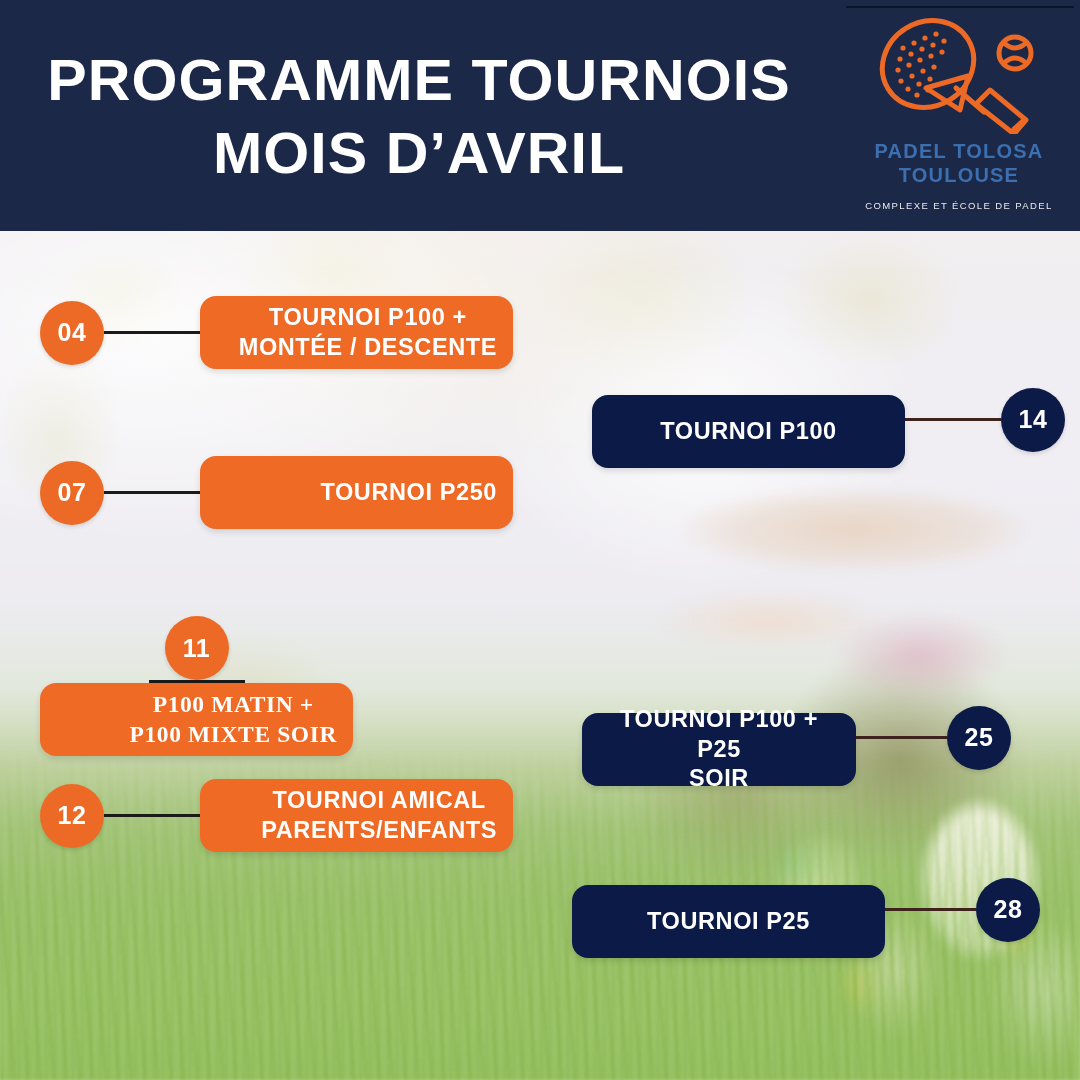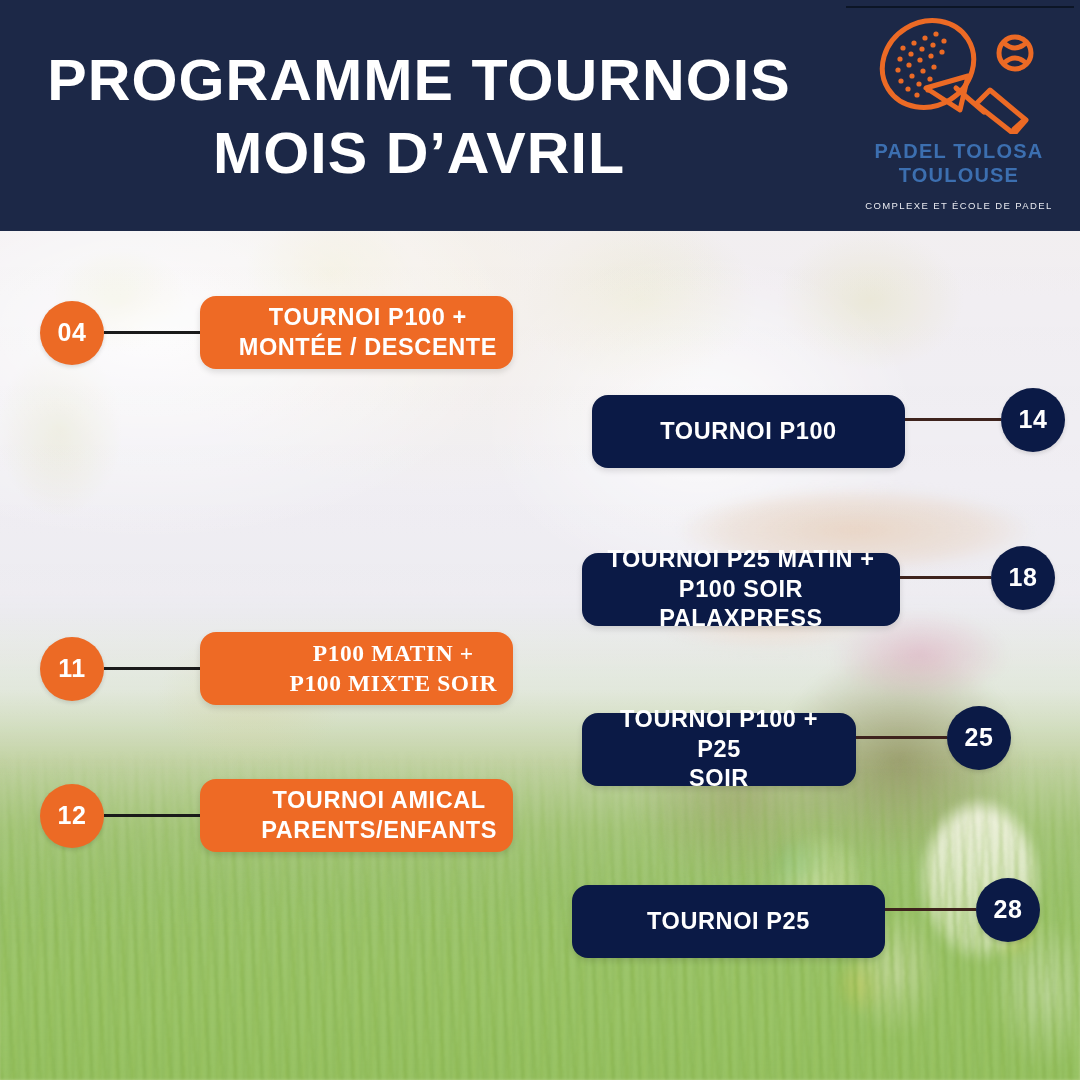--- a/index.html
+++ b/index.html
@@ -228,22 +228,29 @@
     <div class="badge orange">04</div>
     <div class="connector dark" style="width:96px;"></div>
     <div class="card orange" style="width:313px;height:73px;">
       <div>
         <span>TOURNOI P100 +</span><br>
         <span>MONTÉE / DESCENTE</span>
       </div>
     </div>
   </div>
 
-
-  <div class="row left" style="left:40px; top:632px;">
+  <div class="row left" style="left:40px; top:456px;">
+    <div class="badge orange">07</div>
+    <div class="connector dark" style="width:96px;"></div>
+    <div class="card orange" style="width:313px;height:73px;">
+      <div><span>TOURNOI P250</span></div>
+    </div>
+  </div>
+
+  <div class="row left" style="left:40px; top:616px;flex-direction:column;">
     <div class="badge orange">11</div>
     <div class="connector dark" style="width:96px;"></div>
     <div class="card orange" style="width:313px;height:73px;font-family:Liberation Serif, serif;">
       <div>
         <span>P100 MATIN +</span><br>
         <span>P100 MIXTE SOIR</span>
       </div>
     </div>
   </div>
 
@@ -259,30 +266,20 @@
   </div>
 
   <div class="row right" style="left:592px; top:371px;">
     <div class="card navy" style="width:313px;height:73px;">
       <div><span>TOURNOI P100</span></div>
     </div>
     <div class="connector brown" style="width:96px;"></div>
     <div class="badge navy">14</div>
   </div>
 
-  <div class="row right" style="left:582px; top:529px;">
-    <div class="card navy" style="width:318px;height:73px;">
-      <div>
-        <span>TOURNOI P25 MATIN +</span><br>
-        <span>P100  SOIR PALAXPRESS</span>
-      </div>
-    </div>
-    <div class="connector brown" style="width:91px;"></div>
-    <div class="badge navy">18</div>
-  </div>
 
   <div class="row right" style="left:582px; top:689px;">
     <div class="card navy" style="width:274px;height:73px;">
       <div>
         <span>TOURNOI P100 + P25</span><br>
         <span>SOIR</span>
       </div>
     </div>
     <div class="connector brown" style="width:91px;"></div>
     <div class="badge navy">25</div>

